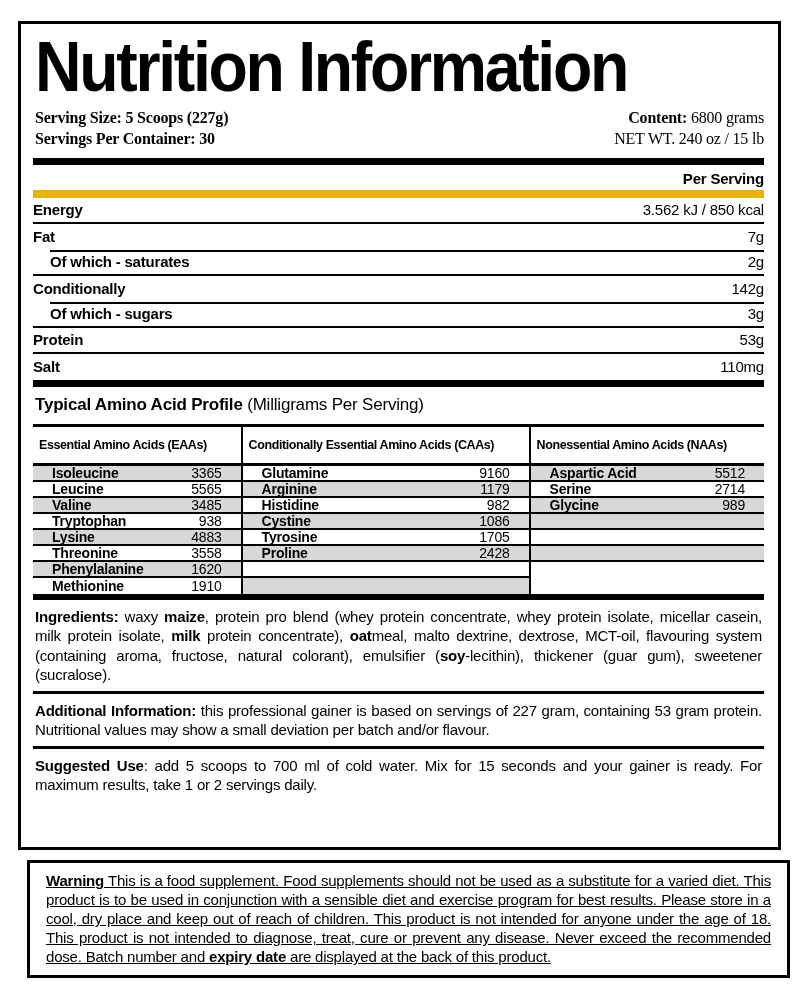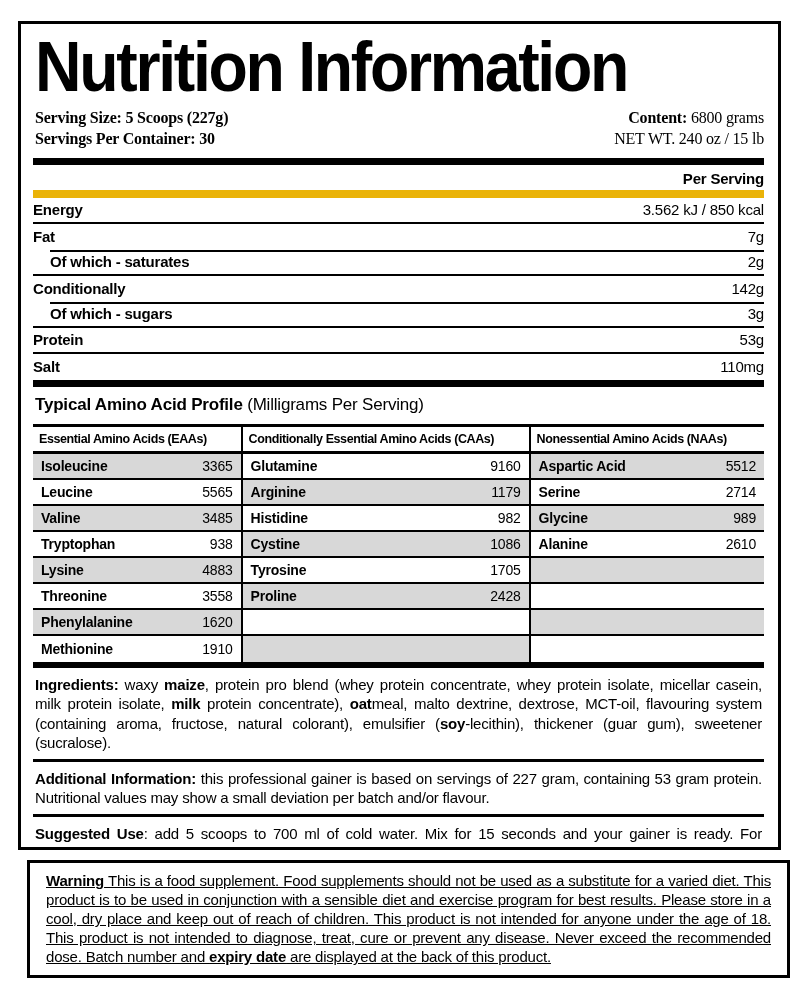--- a/index.html
+++ b/index.html
@@ -39,27 +39,27 @@
   .nrow .val { font-size: 15px; }
   .nrow.sub .lbl { padding-left: 17px; }
   .nrow.sub::before { content: ""; position: absolute; left: 17px; right: 0; top: 0; height: 2px; background: #000; }
   .amino-heading { margin: 8px 0 0 2px; font-size: 17px; }
   .amino-heading .hb { font-weight: 700; }
   .atable { display: flex; margin-top: 9px; border-top: 3px solid #000; }
   .acol { flex: 0 0 28.4%; }
   .acol.c2 { flex: 0 0 39.4%; border-left: 2.5px solid #000; }
   .acol.c3 { flex: 1 1 auto; border-left: 2.5px solid #000; }
   .ahead {
-    height: 27px; display: flex; align-items: center; padding: 0 6px;
+    height: 39px; display: flex; align-items: center; padding: 0 6px;
     font-weight: 700; font-size: 12.5px; letter-spacing: -0.4px;
     border-bottom: 3px solid #000; white-space: nowrap;
   }
   .arow {
-    height: 26px; display: flex; justify-content: space-between; align-items: center;
-    padding: 0 8px; border-bottom: 2px solid #000; font-size: 14px; gap: 36px;
+    height: 16px; display: flex; justify-content: space-between; align-items: center;
+    padding: 0 19px; border-bottom: 2px solid #000; font-size: 14px; gap: 36px;
   }
   .arow:last-child { border-bottom: none; }
   .arow .an { font-weight: 700; }
   .arow.shade { background: #d8d8d8; }
   .sect { font-size: 15px; line-height: 1.3; text-align: justify; margin: 7px 2px 5px; }
   .b { font-weight: 700; }
   .sep3 { height: 3px; background: #000; margin: 6px 0; }
   .warn-box {
     position: absolute; left: 27px; top: 860px; width: 763px;
     border: 3px solid #000; padding: 8px 16px 9px; text-decoration: underline;
@@ -206,24 +206,20 @@
           <span class="av">5512</span>
         </div>
       <div class="arow">
           <span class="an">Serine</span>
           <span class="av">2714</span>
         </div>
       <div class="arow shade">
           <span class="an">Glycine</span>
           <span class="av">989</span>
         </div>
-      <div class="arow">
-          <span class="an">Alanine</span>
-          <span class="av">2610</span>
-        </div>
       <div class="arow shade">
           <span class="an"></span>
           <span class="av"></span>
         </div>
       <div class="arow">
           <span class="an"></span>
           <span class="av"></span>
         </div>
       <div class="arow shade">
           <span class="an"></span>

